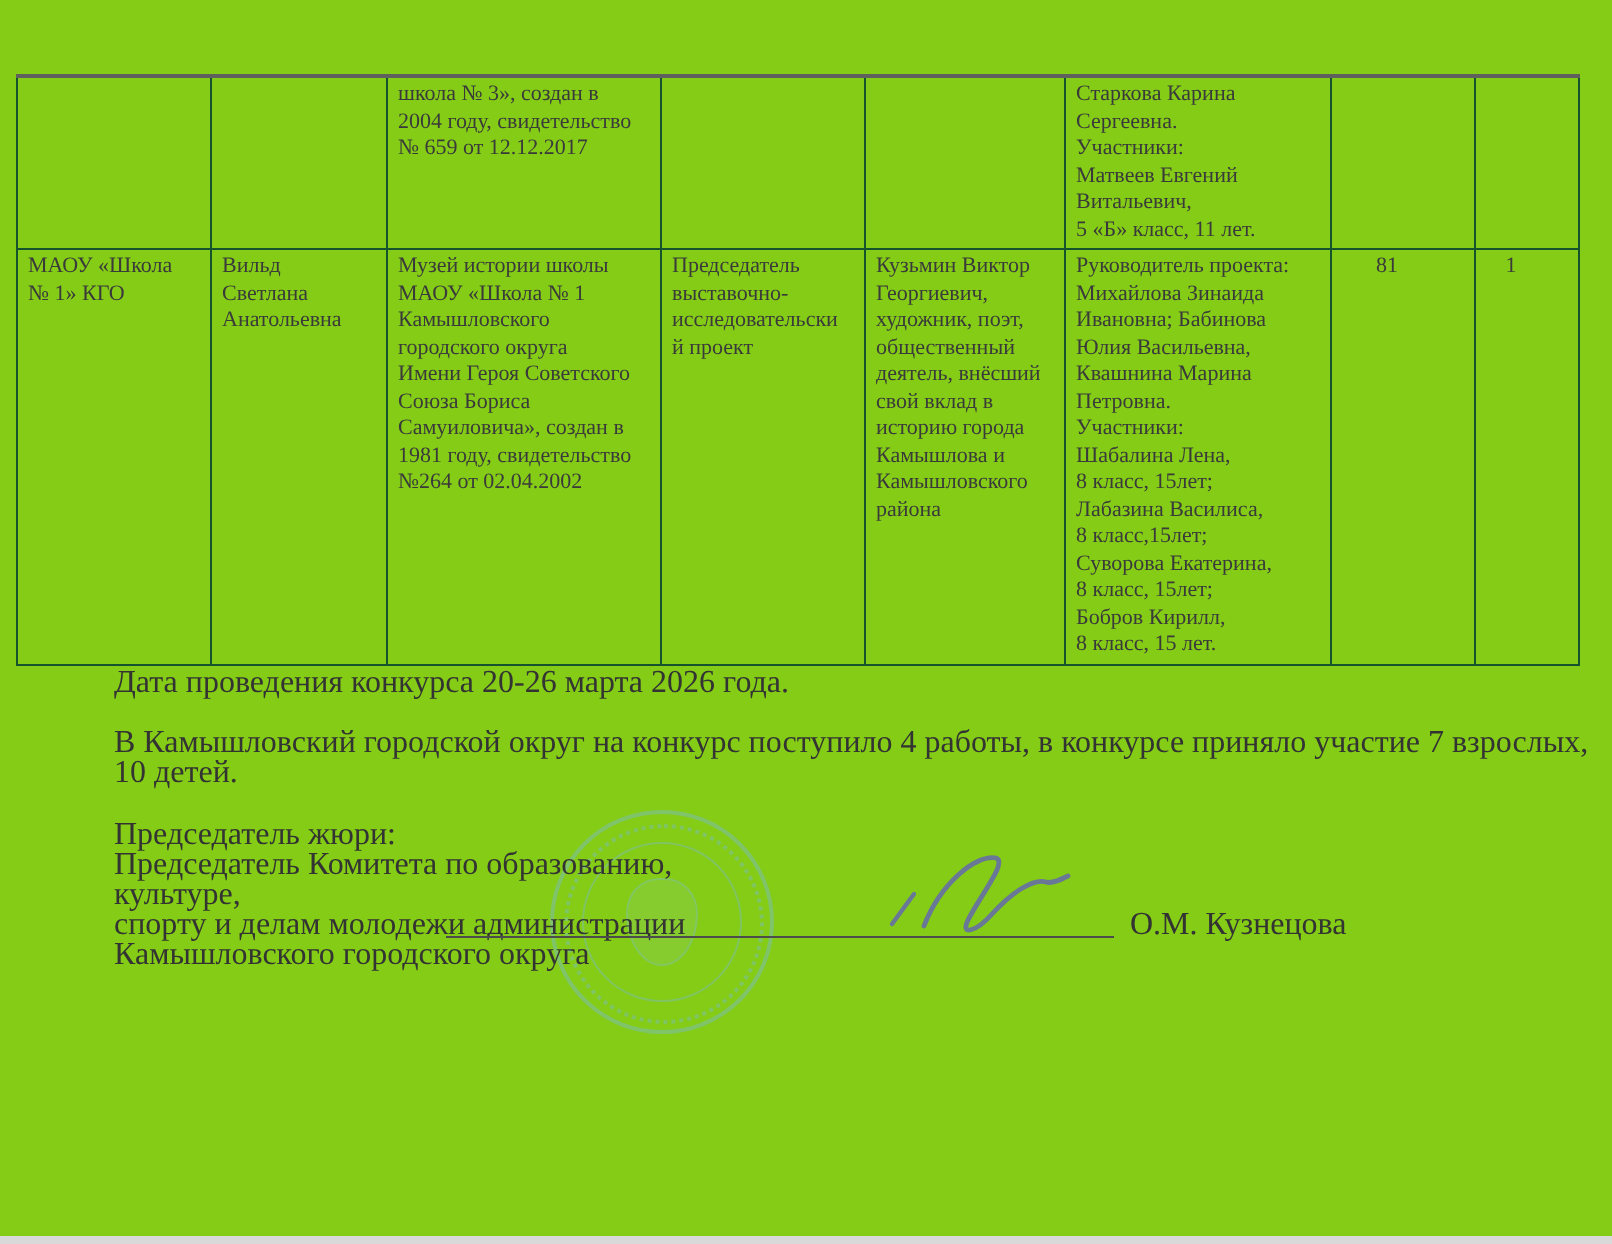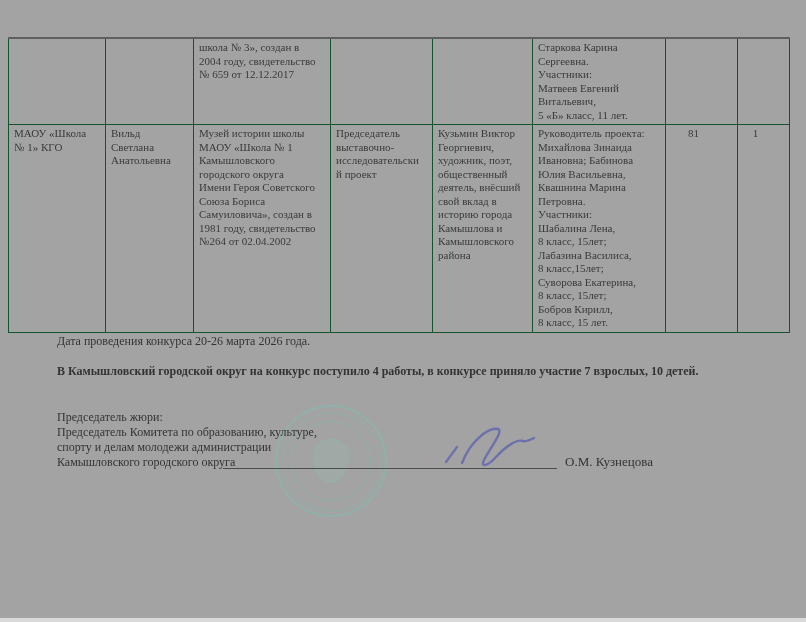--- a/index.html
+++ b/index.html
@@ -1,19 +1,19 @@
 <!DOCTYPE html>
 <html><head>
 <meta charset="utf-8">
 <style>
   html,body{margin:0;padding:0;}
   .page{
     position:relative;
     width:806px;height:622px;
-    background:#a3a3a3;
+    background:#84cc16;
     overflow:hidden;
     font-family:"Liberation Serif","DejaVu Serif",serif;
     color:#343434;
   }
   table.doc-table{
     position:absolute;left:8px;top:37px;
     border-collapse:collapse;table-layout:fixed;
     width:781px;
   }
   table.doc-table td{
@@ -23,33 +23,33 @@
     font-size:11px;
     line-height:13.5px;
     white-space:pre-line;
     color:#3a3a3a;
     overflow:hidden;
   }
   table.doc-table tr.r1 td{border-top:2px solid #5f5f5f;}
   table.doc-table td.num{text-align:center;padding-left:2px;padding-right:18px;}
   .bodytext{
     position:absolute;left:57px;
-    font-size:12px;line-height:15px;color:#333;
+    font-size:16px;line-height:15px;color:#333;
     white-space:pre-line;
   }
   .date-line{top:334px;}
-  .summary-line{top:364px;font-weight:bold;}
+  .summary-line{top:364px;}
   .sig-block{top:410px;width:320px;}
   .sig-underline{
     position:absolute;left:223px;top:468px;width:334px;height:1px;
     background:#4c4c4c;
   }
   .signer-name{
     position:absolute;left:565px;top:454px;
-    font-size:13px;color:#333;
+    font-size:16px;color:#333;
   }
   .stamp{position:absolute;left:275px;top:405px;width:112px;height:112px;pointer-events:none;}
   .stamp .ring-outer{
     position:absolute;left:0;top:0;width:108px;height:108px;
     border:2px solid rgba(125,190,176,.55);border-radius:50%;
   }
   .stamp .ring-text{
     position:absolute;left:7px;top:7px;width:96px;height:96px;
     border:2px dotted rgba(125,190,176,.5);border-radius:50%;
   }

